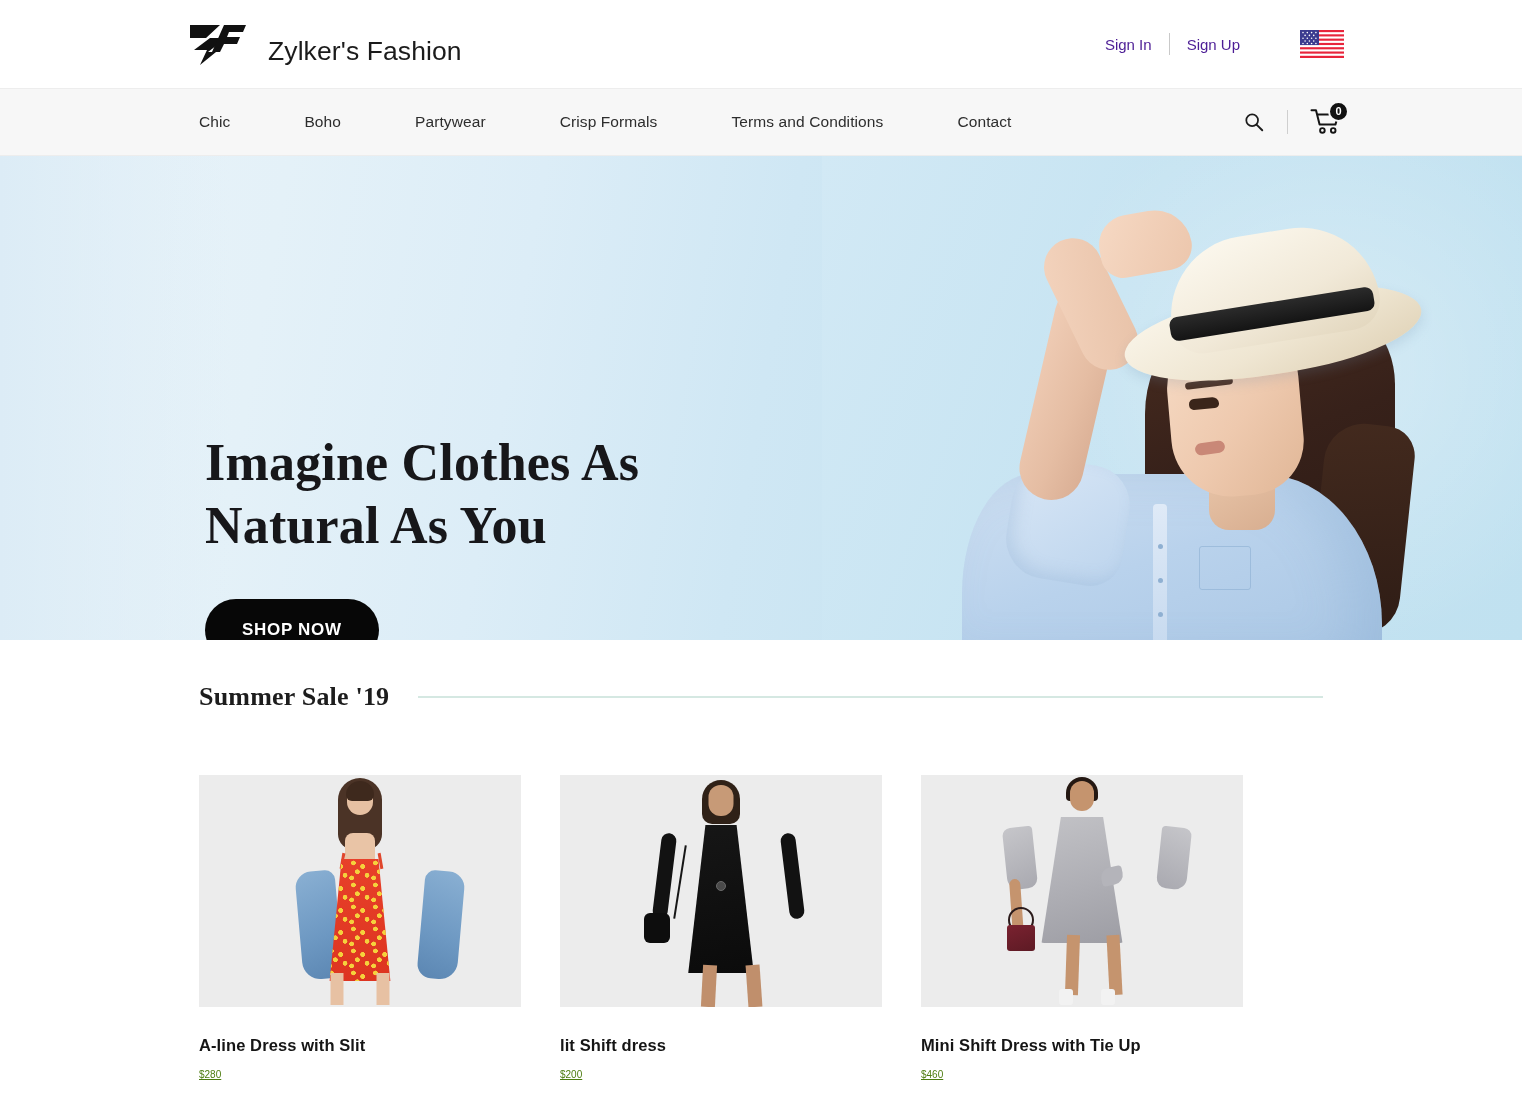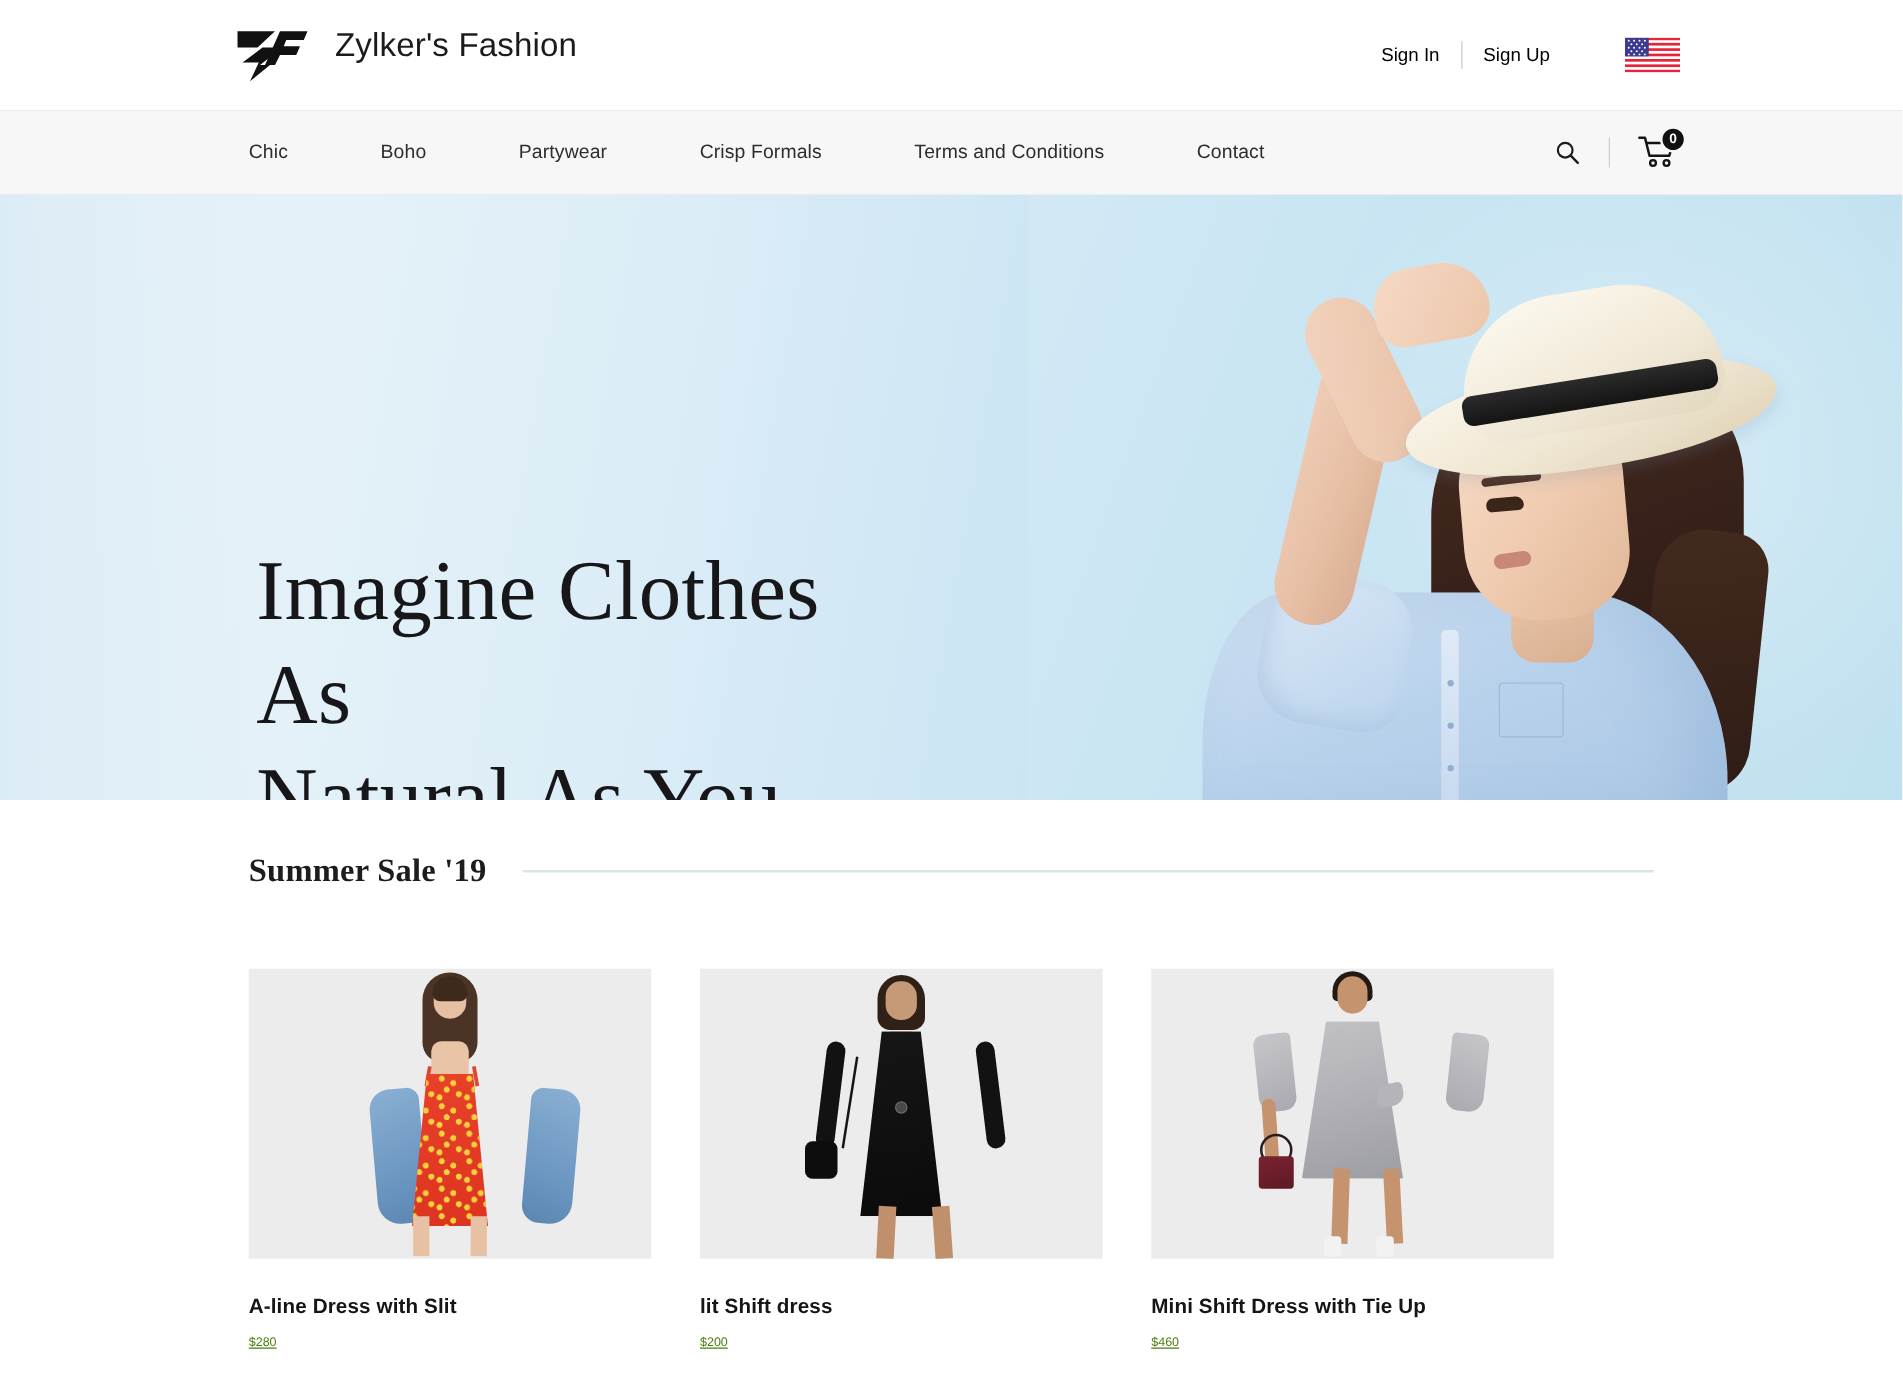--- a/index.html
+++ b/index.html
@@ -18,21 +18,21 @@
     height: 88px;
     background: #ffffff;
     display: flex;
     align-items: center;
     padding: 0 178px 0 186px;
     position: relative;
   }
 
   .brand {
     display: flex;
-    align-items: flex-start;
+    align-items: flex-end;
     gap: 18px;
   }
 
   .logo-mark {
     width: 64px;
     height: 46px;
     position: relative;
     flex: 0 0 auto;
   }
 
@@ -45,21 +45,21 @@
 
   .header-right {
     margin-left: auto;
     display: flex;
     align-items: center;
     gap: 0;
   }
 
   .auth-link {
     font-size: 15px;
-    color: #000000;
+    color: #4c1d95;
     padding: 0 17px;
     white-space: nowrap;
     text-decoration: none;
     cursor: pointer;
   }
 
   .auth-divider {
     width: 1px;
     height: 22px;
     background: #c9c9c9;
@@ -383,24 +383,24 @@
 
   .hero-content {
     position: absolute;
     left: 205px;
     top: 275px;
     z-index: 3;
   }
 
   .hero-title {
     font-family: "Liberation Serif", serif;
-    font-size: 68px;
+    font-size: 52px;
     line-height: 1.22;
     color: #17171a;
-    font-weight: 400;
+    font-weight: 700;
     letter-spacing: 0.2px;
     max-width: 470px;
   }
 
   .shop-now {
     margin-top: 41px;
     display: inline-flex;
     align-items: center;
     justify-content: center;
     height: 62px;

